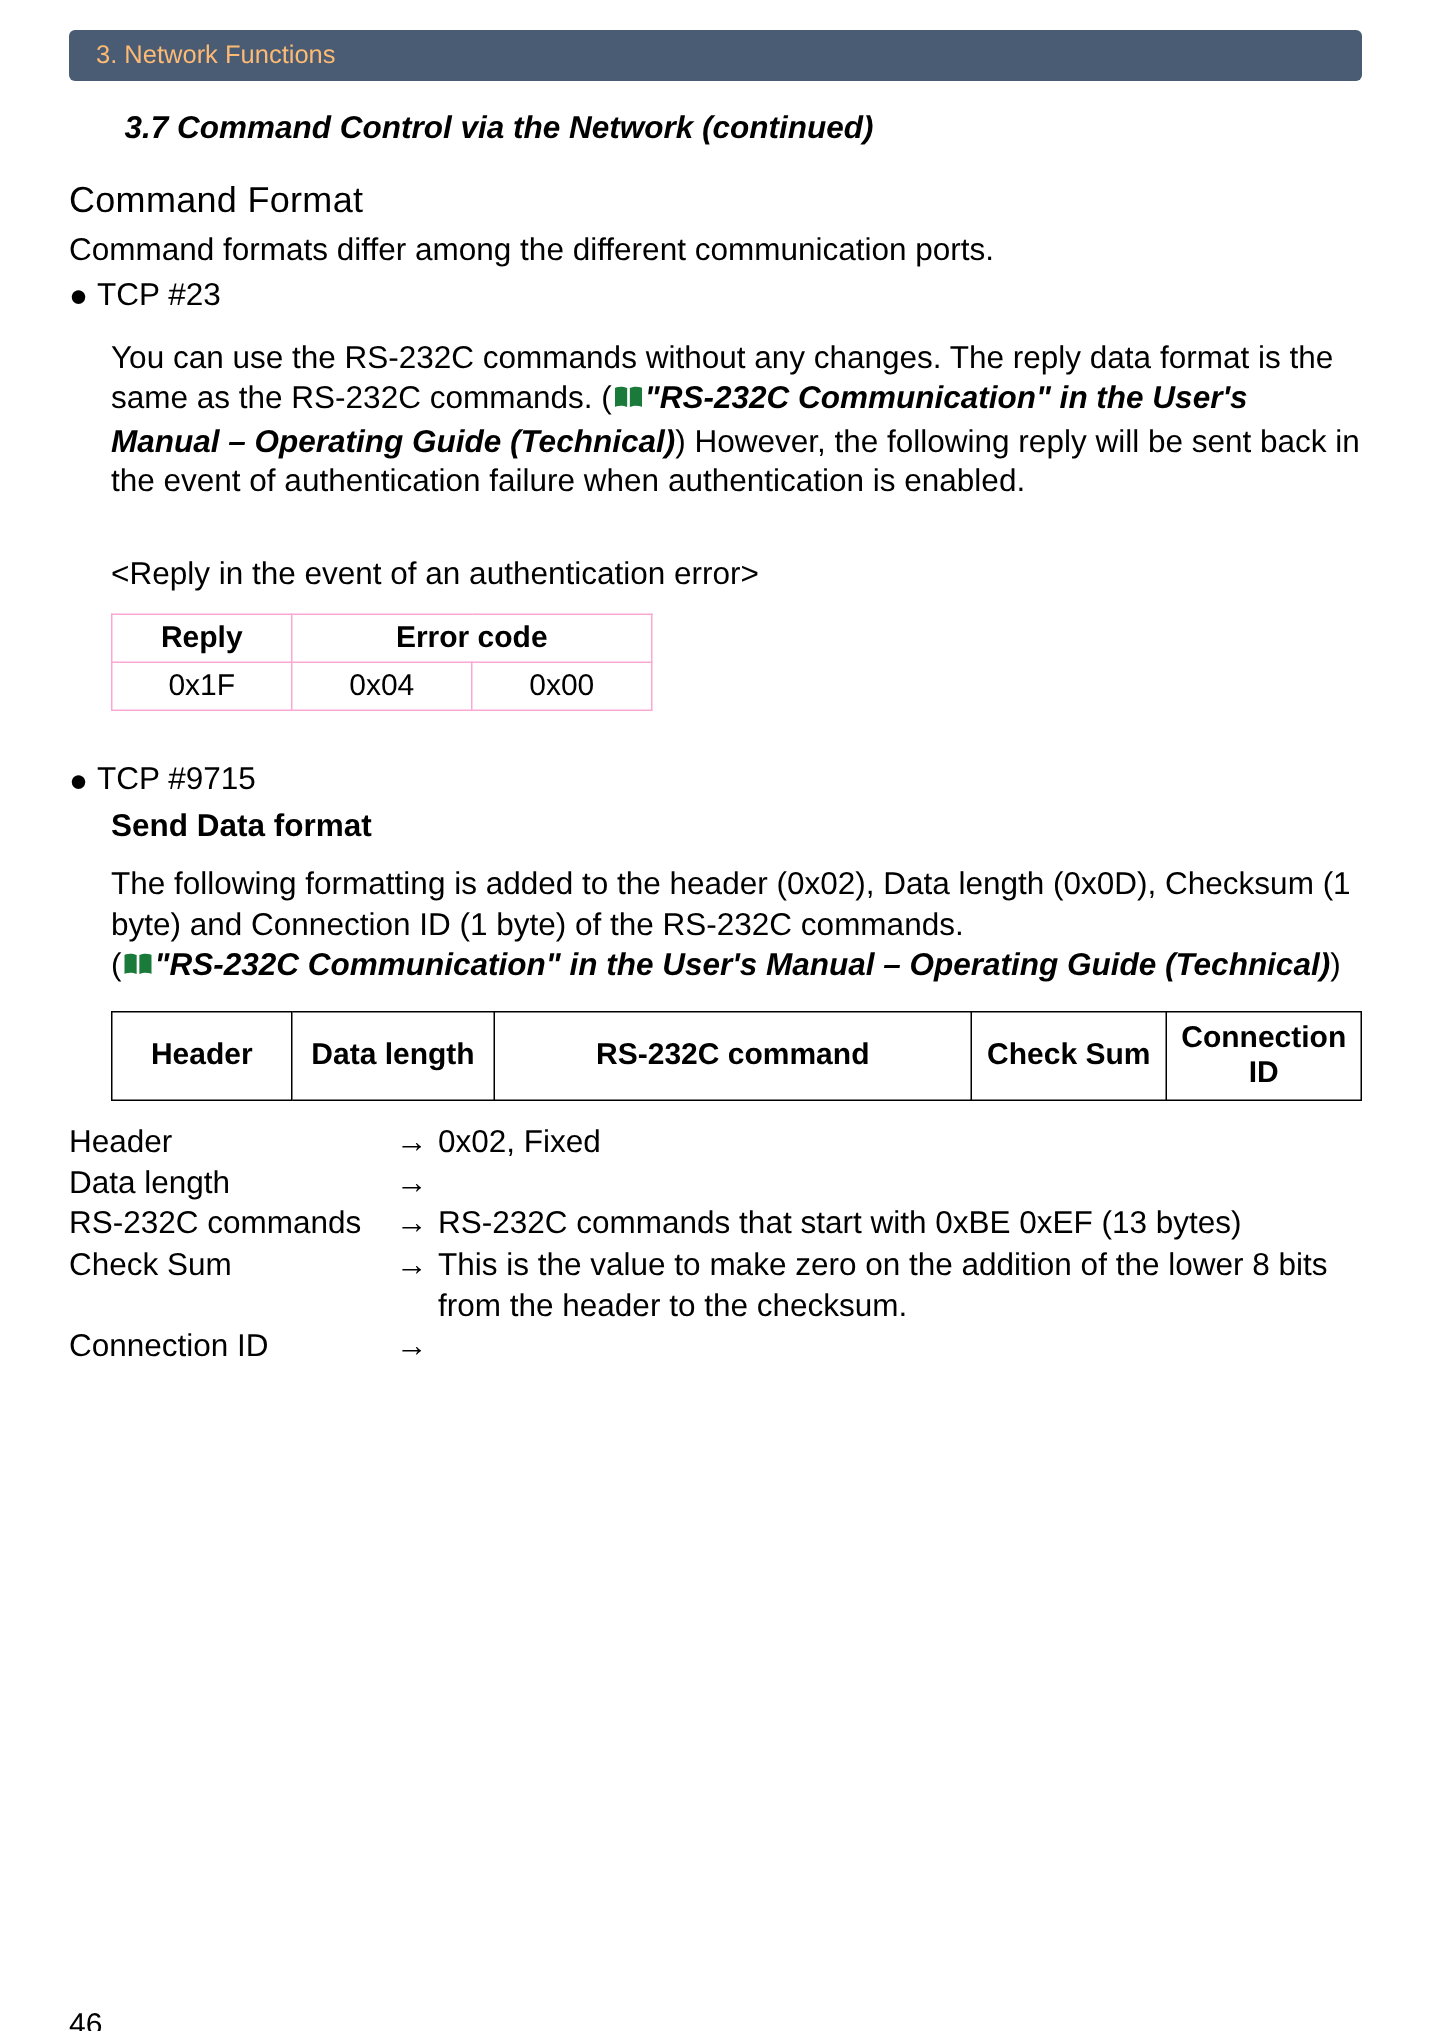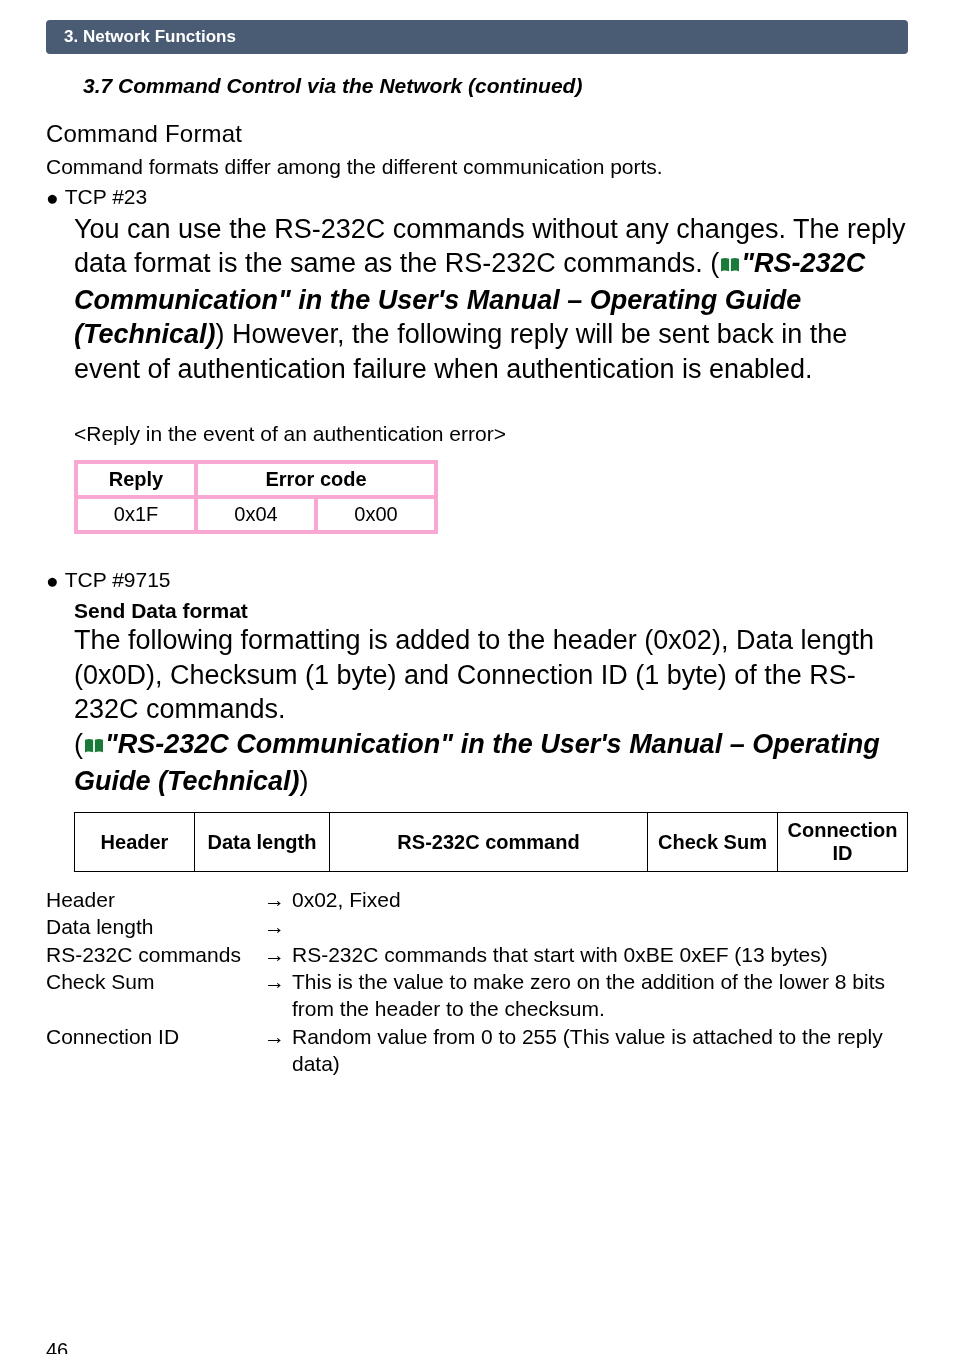--- a/index.html
+++ b/index.html
@@ -1,31 +1,31 @@
 <!DOCTYPE html>
 <html><head>
 <meta charset="utf-8">
 <style>
   * { box-sizing: border-box; margin: 0; padding: 0; }
   html, body { width: 954px; height: 1354px; font-family: Arial, Helvetica, sans-serif; background: #fff; color: #000; }
   .page { padding: 0 46px; }
   .section-banner { margin-top: 20px; background: #4a5c74; height: 34px; display: flex; align-items: center; padding: 0 18px; border-radius: 4px; }
-  .section-banner span { color: #ffffff; font-weight: bold; font-size: 17px; }
+  .section-banner span { color: #fdba74; font-weight: normal; font-size: 17px; }
   .subtitle { margin-top: 20px; font-style: italic; font-weight: bold; font-size: 21px; margin-left: 37px; }
   .heading { margin-top: 22px; font-weight: 400; font-size: 24px; font-family: Arial, Helvetica, sans-serif; letter-spacing: 0.2px; }
   .para { margin-top: 6px; font-size: 21px; line-height: 1.28; }
   .bullet-row { margin-top: 4px; font-size: 21px; display: flex; align-items: flex-start; }
   .bullet-dot { font-size: 21px; line-height: 1.28; padding-right: 6px; }
-  .indent-block { padding-left: 28px; font-size: 27px; line-height: 1.28; margin-top: 0; }
+  .indent-block { padding-left: 28px; font-size: 21px; line-height: 1.28; margin-top: 14px; }
   .indent-block .manual-icon { display: inline-block; vertical-align: -2px; }
   .ref-italic { font-style: italic; font-weight: bold; }
   .reply-caption { margin-top: 36px; font-size: 21px; padding-left: 28px; }
   table { border-collapse: collapse; }
   .reply-table { margin-top: 14px; margin-left: 28px; }
-  .reply-table th, .reply-table td { border: 4px solid #f9a8d4; font-size: 20px; padding: 4px 10px; text-align: center; }
+  .reply-table th, .reply-table td { border: 1px solid #f9a8d4; font-size: 20px; padding: 4px 10px; text-align: center; }
   .reply-table th { font-weight: bold; }
   .reply-table .col-reply { width: 120px; }
   .reply-table .col-err { width: 120px; }
   .send-heading { font-weight: bold; font-size: 21px; padding-left: 28px; margin-top: 4px; }
   .data-table { margin-top: 14px; margin-left: 28px; width: calc(100% - 28px); }
   .data-table th, .data-table td { border: 1px solid #000; font-size: 20px; padding: 6px 8px; text-align: center; vertical-align: middle; }
   .data-table th { font-weight: bold; }
   .data-table .col-h { width: 120px; }
   .data-table .col-dl { width: 135px; }
   .data-table .col-cmd { width: auto; }
@@ -125,19 +125,18 @@
     <div class="field-desc">RS-232C commands that start with 0xBE 0xEF (13 bytes)</div>
   </div>
   <div class="field-row">
     <div class="field-label">Check Sum</div>
     <div class="field-arrow">→</div>
     <div class="field-desc">This is the value to make zero on the addition of the lower 8 bits from the header to the checksum.</div>
   </div>
   <div class="field-row">
     <div class="field-label">Connection ID</div>
     <div class="field-arrow">→</div>
-    <div class="field-desc">Random value from 0 to 255 (This value is attached to the reply data)</div>
   </div>
 </div>
 
 </div>
 <div class="page-num">46</div>
 </div>
 
 </body></html>

